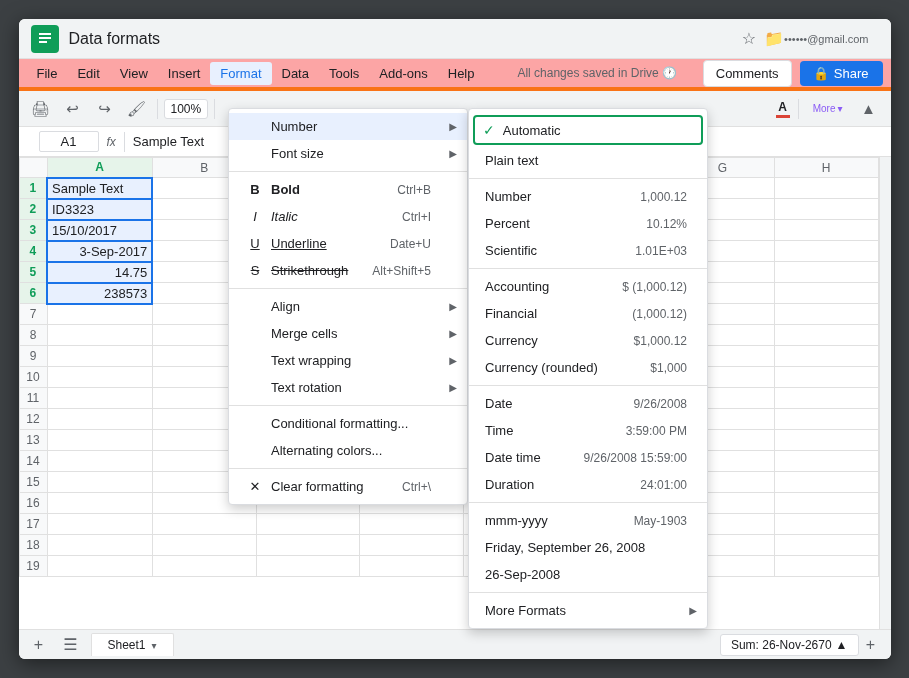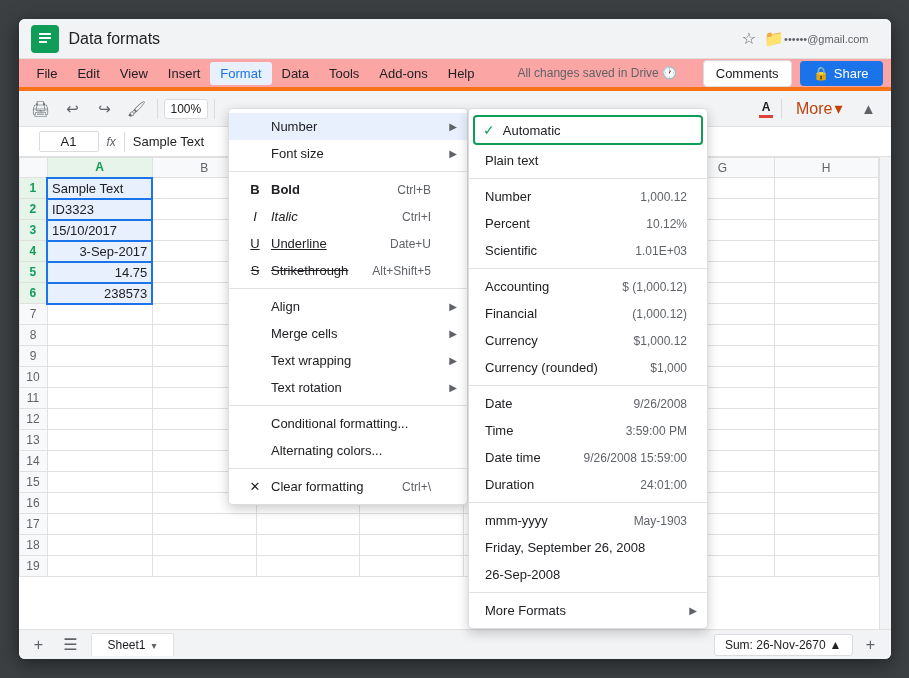--- a/index.html
+++ b/index.html
@@ -156,22 +156,22 @@
       color: #202124;
       cursor: pointer;
     }
     .color-bar {
       height: 3px;
       width: 14px;
       background: #db4437;
       margin-top: 1px;
     }
     .more-btn {
-      font-size: 16px;
-      color: #c2410c;
+      font-size: 10px;
+      color: #8b5cf6;
       cursor: pointer;
       display: flex;
       align-items: center;
       padding: 2px 6px;
       border-radius: 3px;
     }
     
     .formula-bar {
       display: flex;
       align-items: center;
@@ -306,21 +306,21 @@
     .sheet-tab-arrow {
       font-size: 10px;
       color: #5f6368;
     }
     .sum-area {
       margin-left: auto;
       font-size: 12px;
       color: #202124;
       display: flex;
       align-items: center;
-      gap: 6px;
+      gap: 0;
     }
     .sum-box {
       padding: 3px 10px;
       border: 1px solid #dadce0;
       border-radius: 3px;
       background: #fff;
       font-size: 12px;
       display: flex;
       align-items: center;
       gap: 4px;

